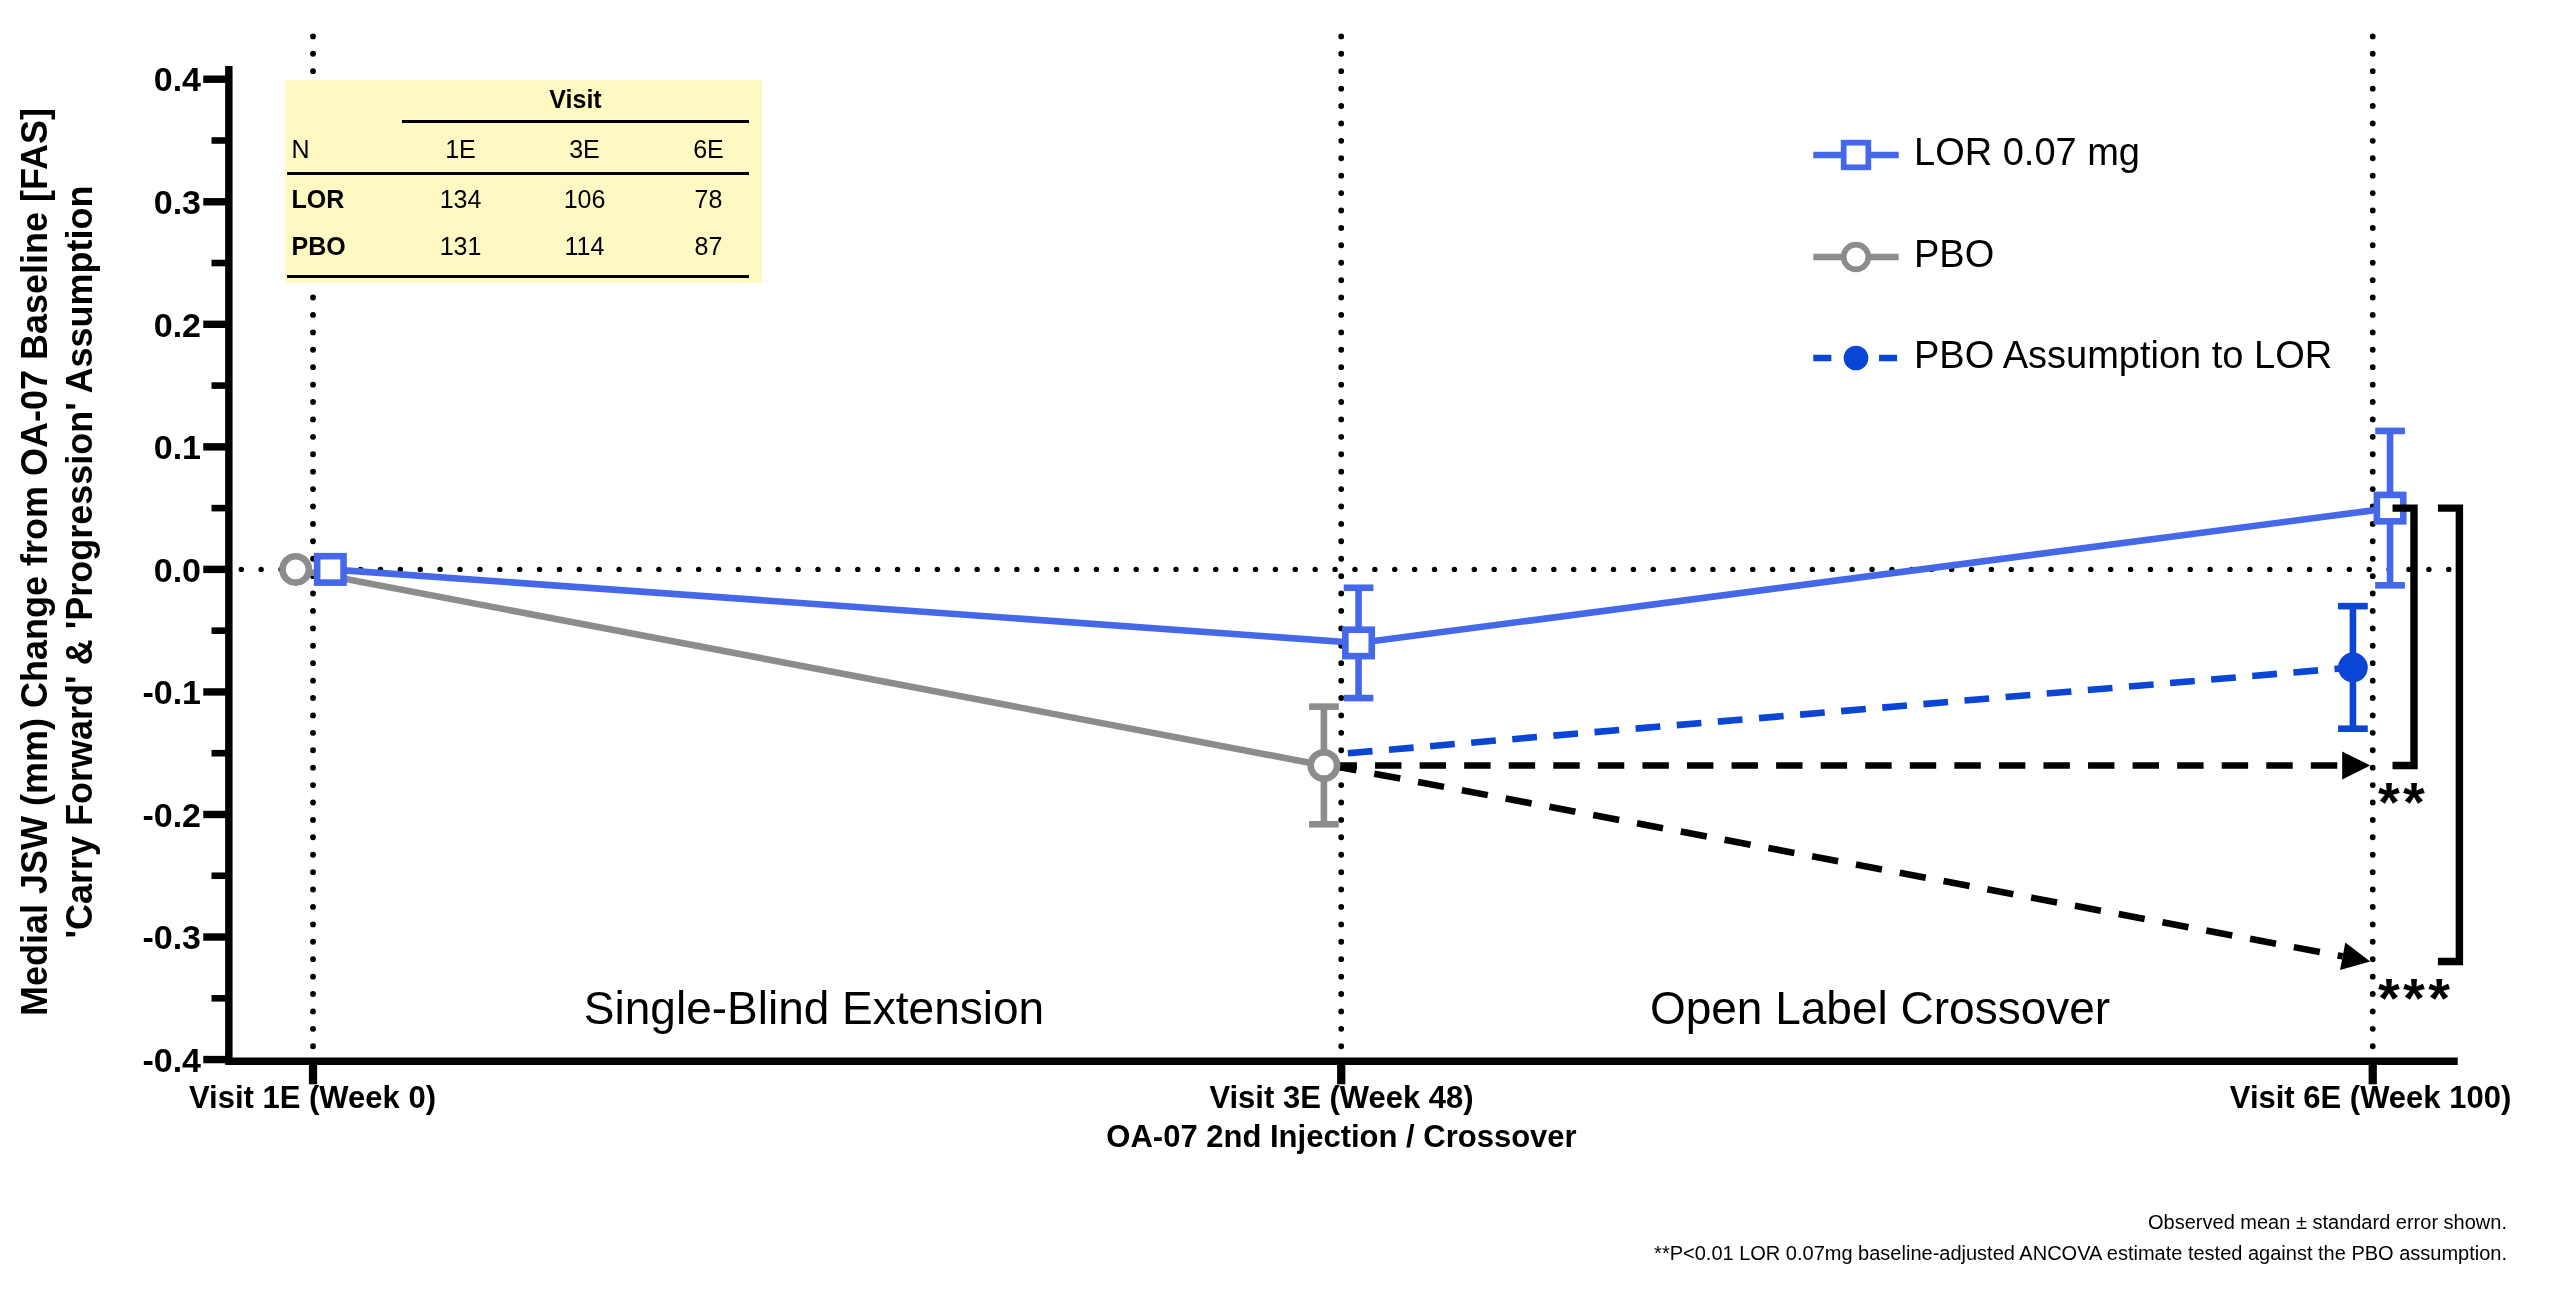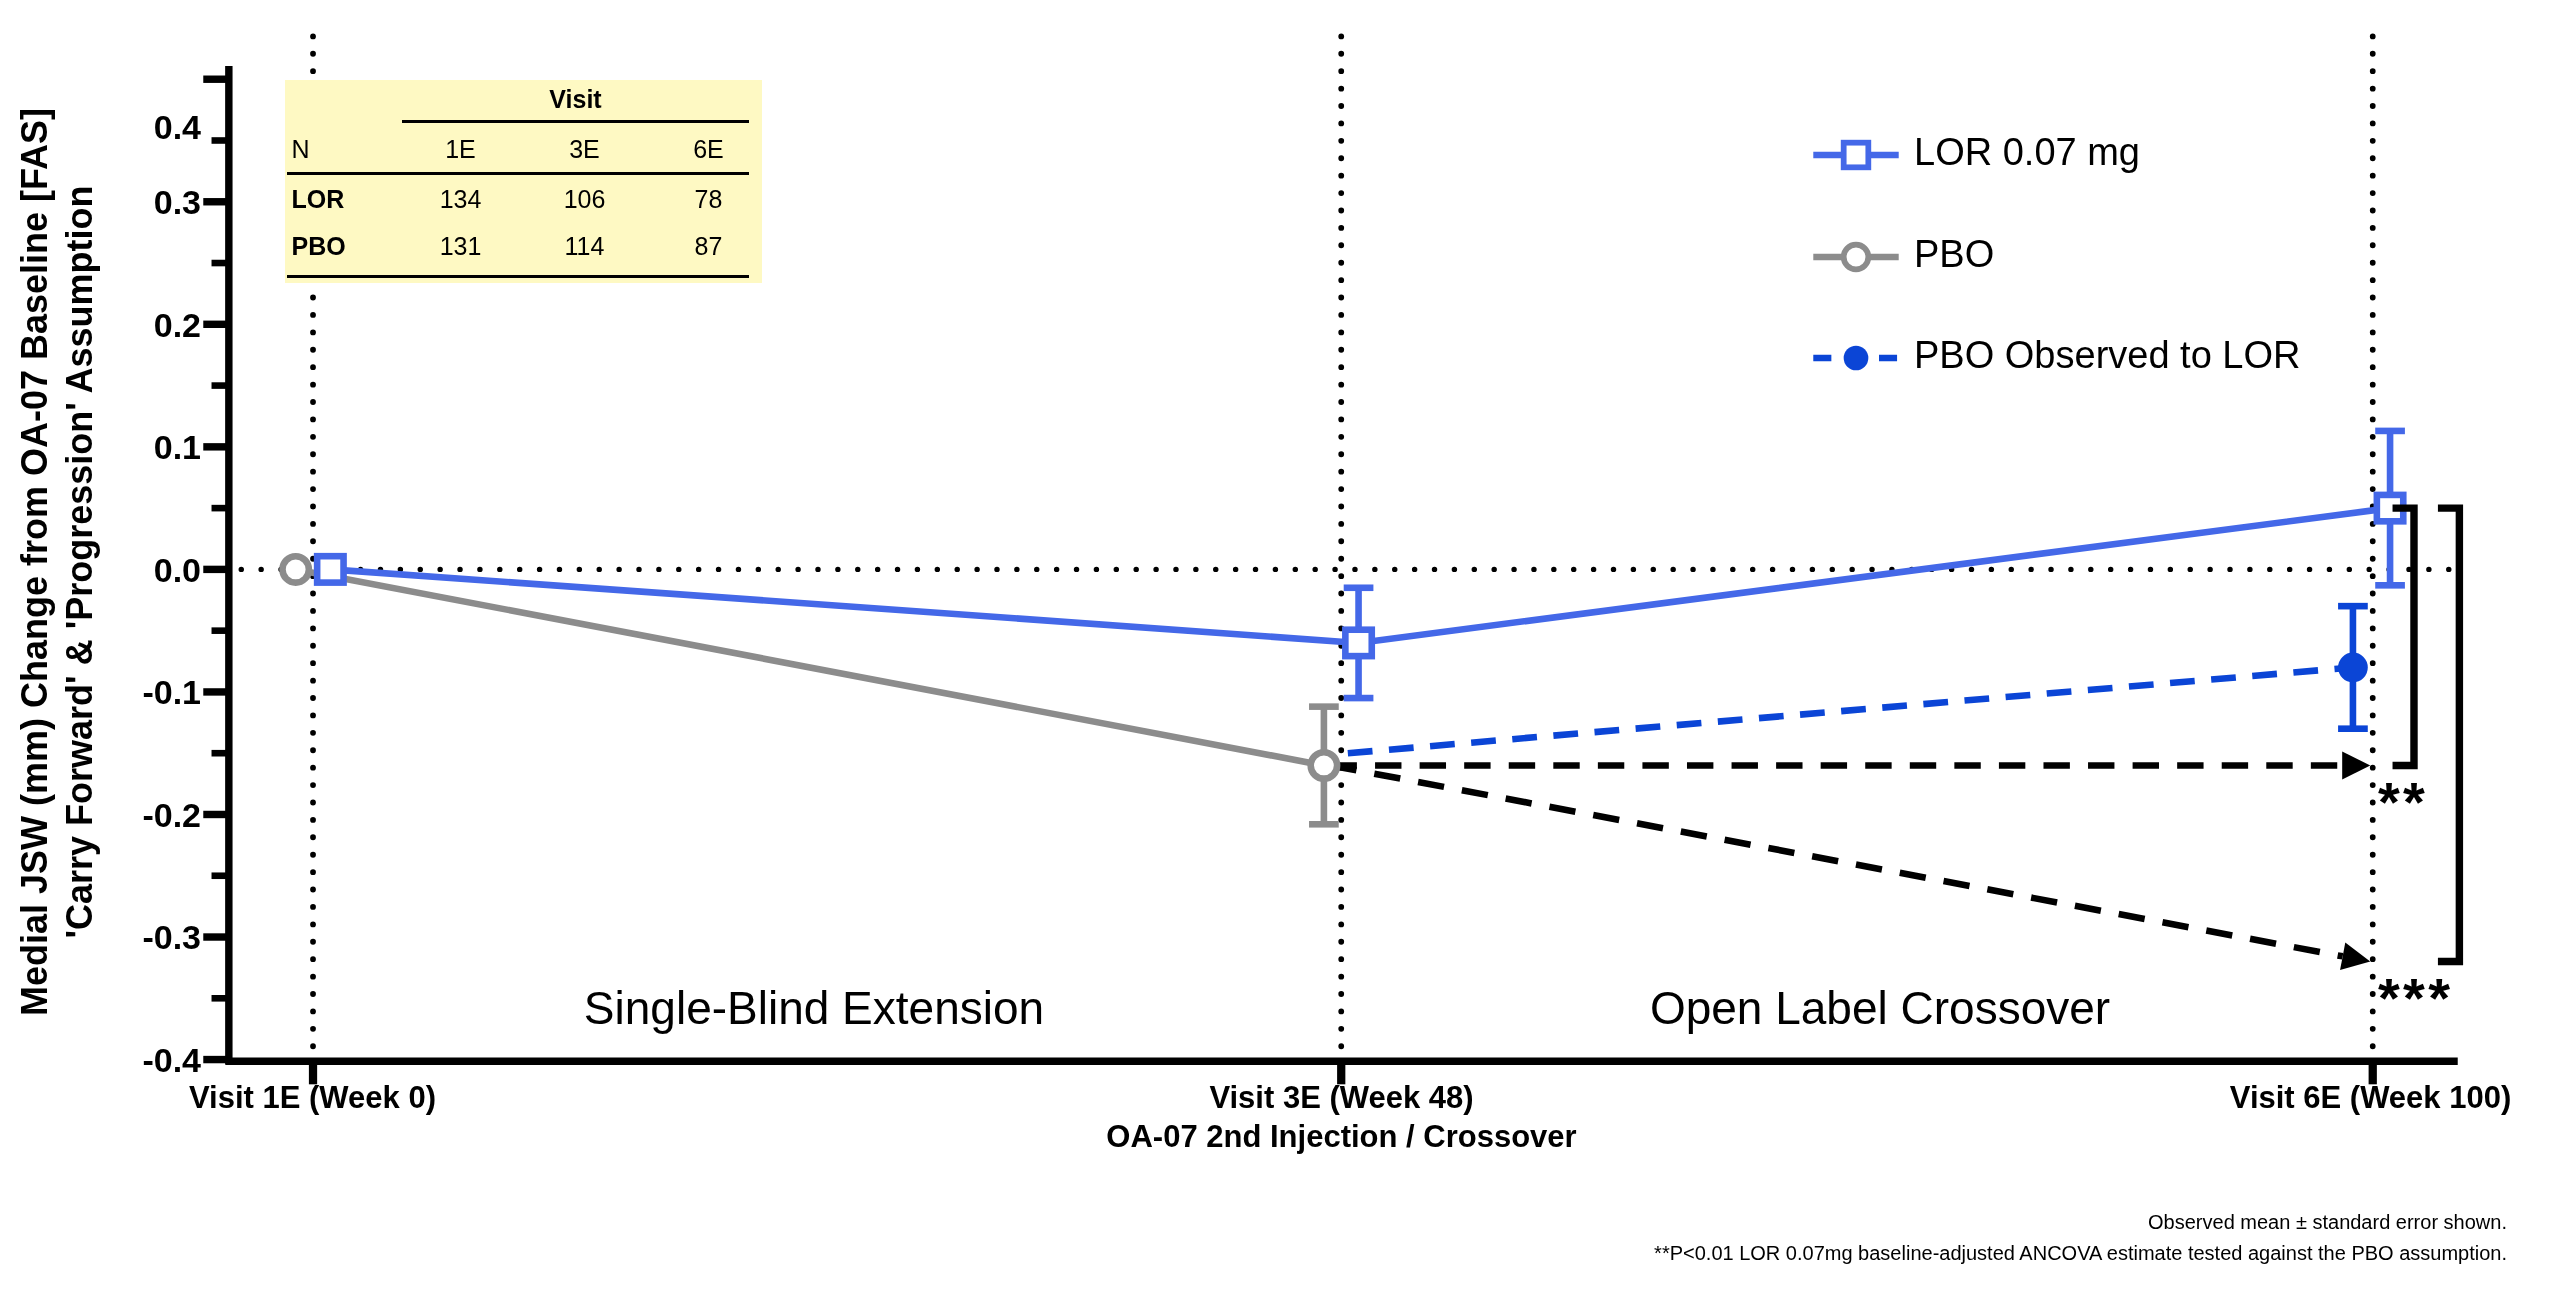--- a/index.html
+++ b/index.html
@@ -141,21 +141,21 @@
   <div class="lg-item lg-pbo">
     <span class="lg-marker"><svg width="86" height="46" viewBox="0 0 104 56">
           <line x1="0" y1="28" x2="104" y2="28" stroke="#8c8c8c" stroke-width="8"></line>
           <circle cx="52" cy="28" r="15" fill="#fff" stroke="#8c8c8c" stroke-width="7"></circle>
         </svg></span><span>PBO</span>
   </div>
   <div class="lg-item lg-xo">
     <span class="lg-marker"><svg width="86" height="46" viewBox="0 0 104 56">
           <line x1="0" y1="28" x2="104" y2="28" stroke="#0b45d6" stroke-width="8" stroke-dasharray="22 18"></line>
           <circle cx="52" cy="28" r="15" fill="#0b45d6"></circle>
-        </svg></span><span>PBO Observed to LOR</span>
+        </svg></span><span>PBO Assumption to LOR</span>
   </div>
 
   <div class="xlab xlab-0">
     <div>Visit 1E (Week 0)</div>
   </div>
   <div class="xlab xlab-1">
     <div>Visit 3E (Week 48)</div>
     <div>OA-07 2nd Injection / Crossover</div>
   </div>
   <div class="xlab xlab-2">
@@ -165,21 +165,21 @@
 
   <div class="phase phase-right">Open Label Crossover</div>
   <div class="phase phase-left">Single-Blind Extension</div>
 
   <div class="fnote">
     <div>Observed mean ± standard error shown.</div>
     <div>**P&lt;0.01 LOR 0.07mg baseline-adjusted ANCOVA estimate tested against the PBO assumption.</div>
   </div>
 
   <div class="overlay" id="overlay">
-      <div class="ytick" style="top: 59px; margin-top: 48px;">0.4</div>
+      <div class="ytick" style="top: 59px;">0.4</div>
       <div class="ytick" style="top: 182px;">0.3</div>
       <div class="ytick" style="top: 305px;">0.2</div>
       <div class="ytick" style="top: 427px;">0.1</div>
       <div class="ytick" style="top: 550px;">0.0</div>
       <div class="ytick" style="top: 672px;">-0.1</div>
       <div class="ytick" style="top: 795px;">-0.2</div>
       <div class="ytick" style="top: 917px;">-0.3</div>
       <div class="ytick" style="top: 1040px;">-0.4</div>
       <div class="star" style="left: 2378px; top: 776px;">**</div>
       <div class="star" style="left: 2378px; top: 972px;">***</div>

